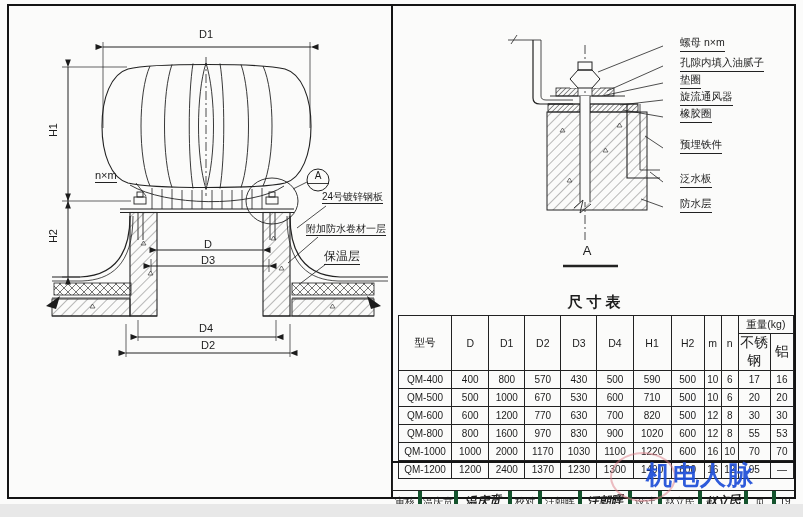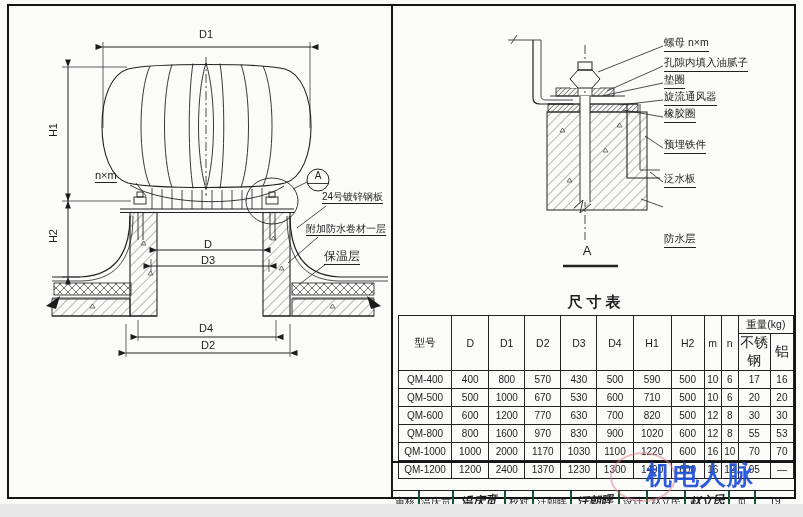--- a/index.html
+++ b/index.html
@@ -10,37 +10,37 @@
   }
   .frame{position:absolute;left:7px;top:4px;right:7px;bottom:5px;border:2px solid #141414;}
   .vdiv{position:absolute;left:391px;top:4px;bottom:5px;width:2px;background:#141414;}
   svg{position:absolute;left:0;top:0;}
   .lbl{position:absolute;font-size:11px;line-height:1.1;white-space:nowrap;color:#1c1c1c;}
   .cjk{font-size:10.5px;}
   .und{border-bottom:1px solid #222;padding-bottom:1px;}
   .rot{transform:rotate(-90deg);transform-origin:center;}
   .ctr{text-align:center;}
   
-  .co{position:absolute;left:664px;font-size:10.5px;border-bottom:1px solid #222;padding-bottom:1px;white-space:nowrap;}
+  .co{position:absolute;left:680px;font-size:10.5px;border-bottom:1px solid #222;padding-bottom:1px;white-space:nowrap;}
   
   #table-title{position:absolute;left:399px;top:293px;width:394px;text-align:center;
     font-size:15px;font-weight:700;letter-spacing:4px;}
   #size-table{position:absolute;left:398px;top:315px;width:396px;border-collapse:collapse;table-layout:fixed;}
   #size-table th,#size-table td{border:1px solid #222;text-align:center;padding:0;font-weight:normal;}
   #size-table th{font-size:10.5px;height:17px;}
   #size-table th.sub{font-size:14px;height:15px;}
   #size-table td{font-size:10px;height:17px;}
   
   #title-block{position:absolute;left:392px;top:461px;width:402px;height:49px;border-top:2px solid #141414;}
   .tb-row1{display:flex;height:27px;border-bottom:1px solid #222;}
   .tb-title{flex:1;display:flex;align-items:center;padding-left:10px;
     font-size:13.5px;font-weight:700;letter-spacing:.5px;white-space:nowrap;overflow:hidden;}
   .tb-atlas{width:104px;border-left:1px solid #222;}
   .tb-row2{display:flex;height:21px;align-items:stretch;font-size:10px;}
-  .tb-row2>div{display:flex;align-items:center;justify-content:center;border-right:2px solid #14532d;overflow:hidden;white-space:nowrap;}
+  .tb-row2>div{display:flex;align-items:center;justify-content:center;border-right:4px solid #14532d;overflow:hidden;white-space:nowrap;}
   .c-lab{width:26px;}
   .c-nm1{width:32px;}
   .c-sg1{width:50px;}
   .c-nm2{width:36px;}
   .c-sg2{width:46px;}
   .c-sg3{width:42px;}
   .c-pg{width:24px;}
   .c-pgn{flex:1;border-right:none !important;}
   .sig{font-style:italic;font-weight:700;font-size:12px;transform:rotate(-4deg);}
   
@@ -215,21 +215,21 @@
   <div class="lbl cjk und" style="left:306px;top:223px;font-size:10px;">附加防水卷材一层</div>
   <div class="lbl cjk und" style="left:324px;top:250px;font-size:12px;">保温层</div>
 
   <div class="co" style="top:36px;">螺母 n×m</div>
   <div class="co" style="top:56px;">孔隙内填入油腻子</div>
   <div class="co" style="top:73px;">垫圈</div>
   <div class="co" style="top:90px;">旋流通风器</div>
   <div class="co" style="top:107px;text-align:right;">橡胶圈</div>
   <div class="co" style="top:138px;">预埋铁件</div>
   <div class="co" style="top:172px;">泛水板</div>
-  <div class="co" style="top:197px;margin-top:35px;">防水层</div>
+  <div class="co" style="top:197px;">防水层</div>
   <div class="lbl ctr" style="left:577px;top:244px;width:20px;font-size:13px;">A</div>
 
   <div id="table-title">尺寸表</div>
   <table id="size-table">
     <colgroup>
       <col style="width:53px">
         <col style="width:37px">
         <col style="width:36px">
         <col style="width:36px">
       <col style="width:36px">

